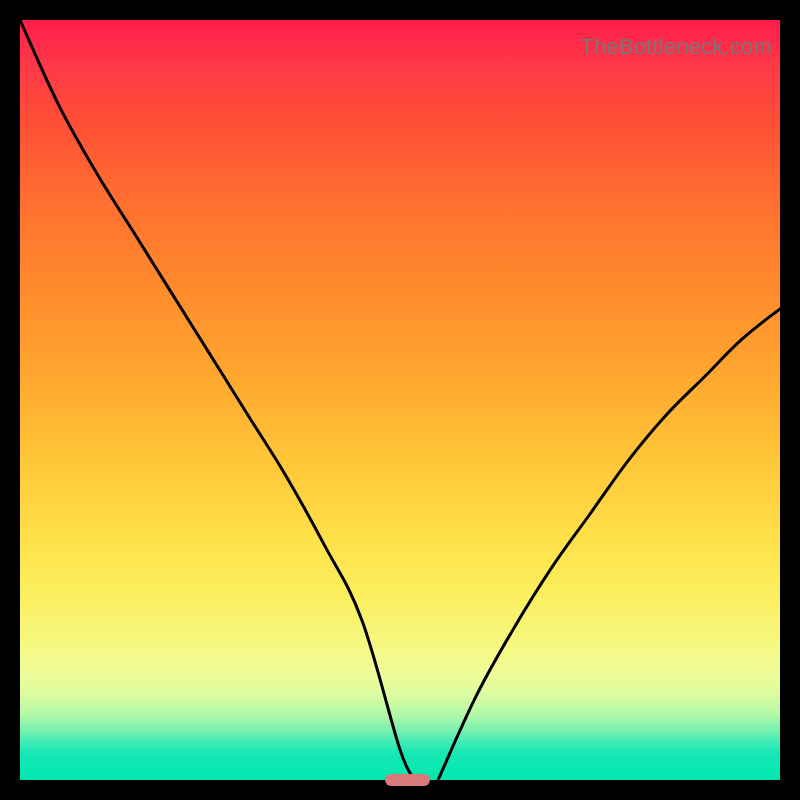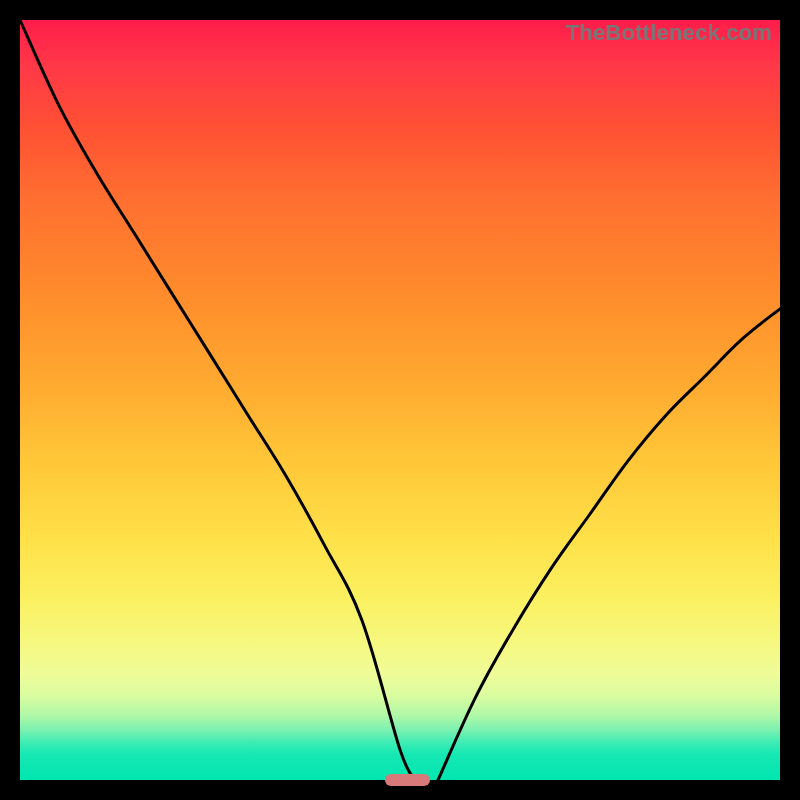--- a/index.html
+++ b/index.html
@@ -38,25 +38,25 @@
       #d8fca0 89%,
       #b0f8a8 91.5%,
       #78f0b0 93.5%,
       #40ecb4 95%,
       #18e8b4 96.5%,
       #00e6b0 100%
     );
   }
   .watermark {
     position: absolute;
-    top: 0;
+    top: 14px;
     right: 8px;
     color: #777;
     font-size: 22px;
-    font-weight: 700;
+    font-weight: 400;
     letter-spacing: 0.2px;
     user-select: none;
   }
   svg.curves {
     position: absolute;
     left: 0;
     top: 0;
     width: 760px;
     height: 760px;
     overflow: visible;

